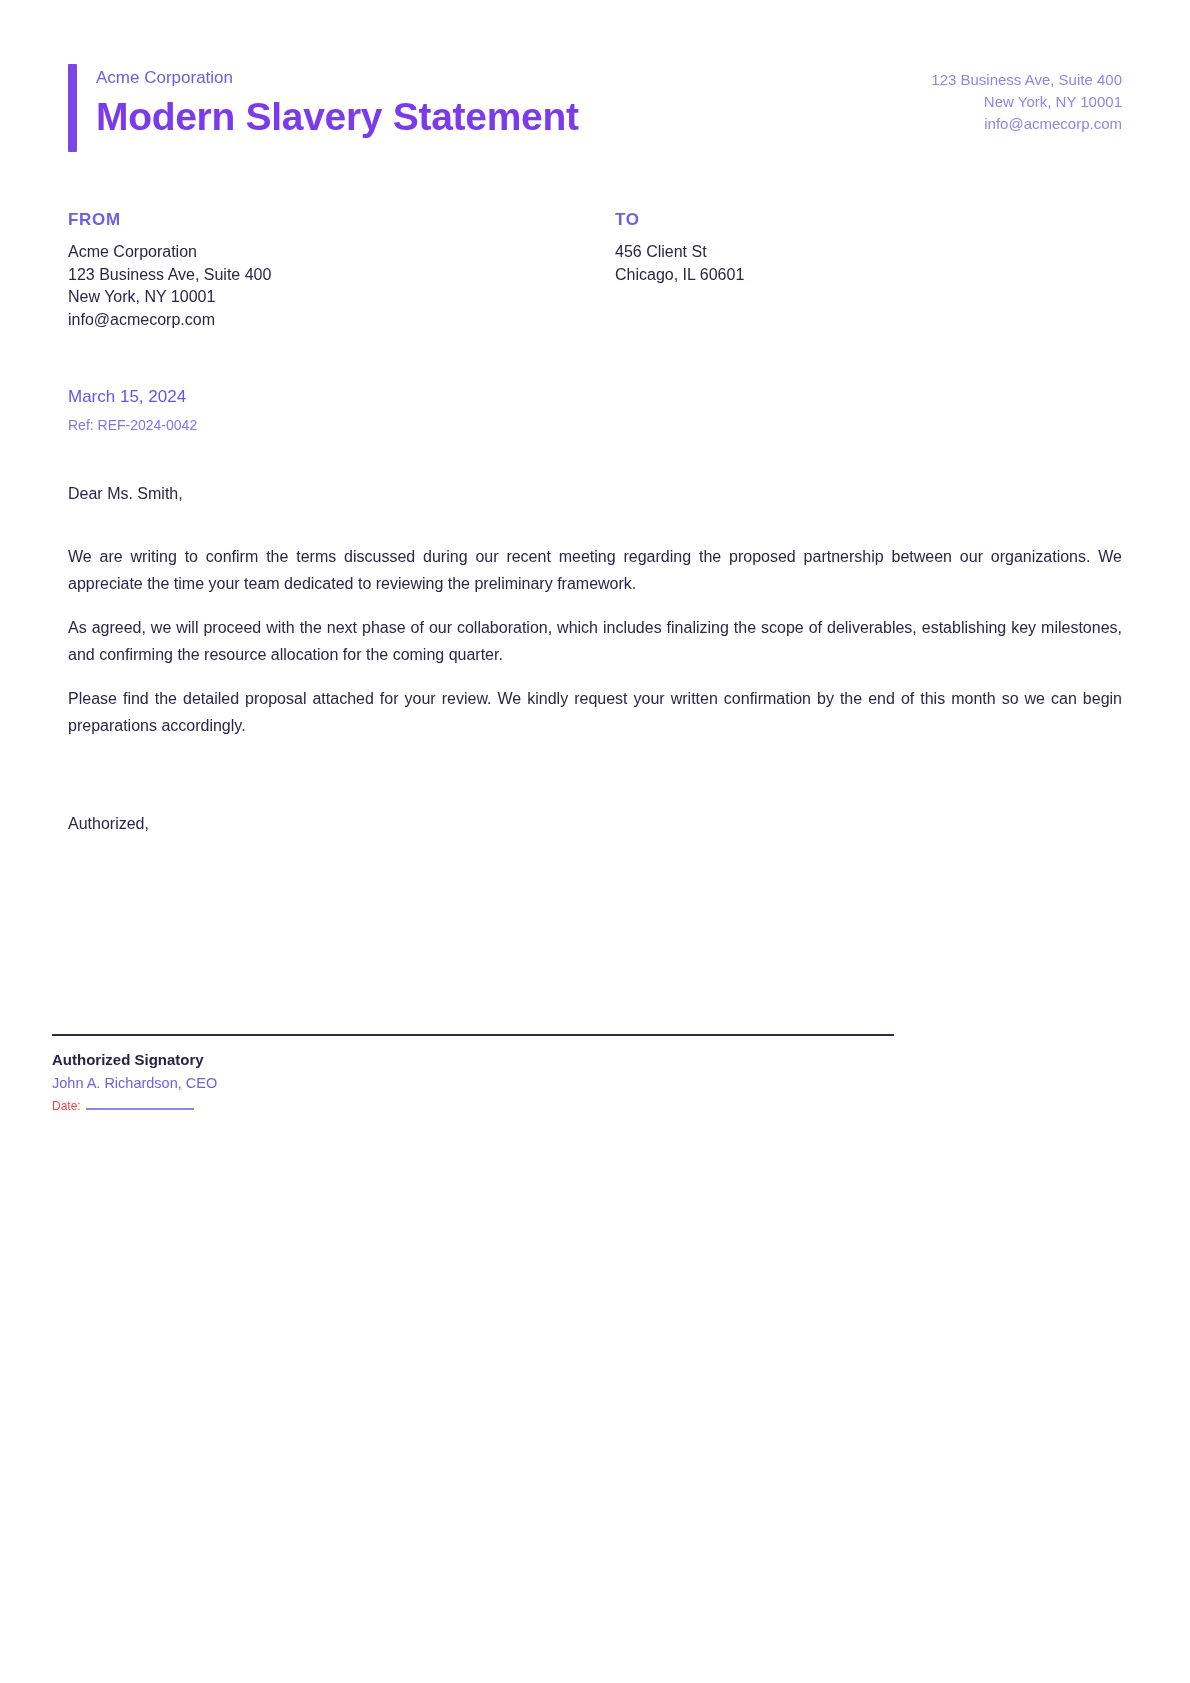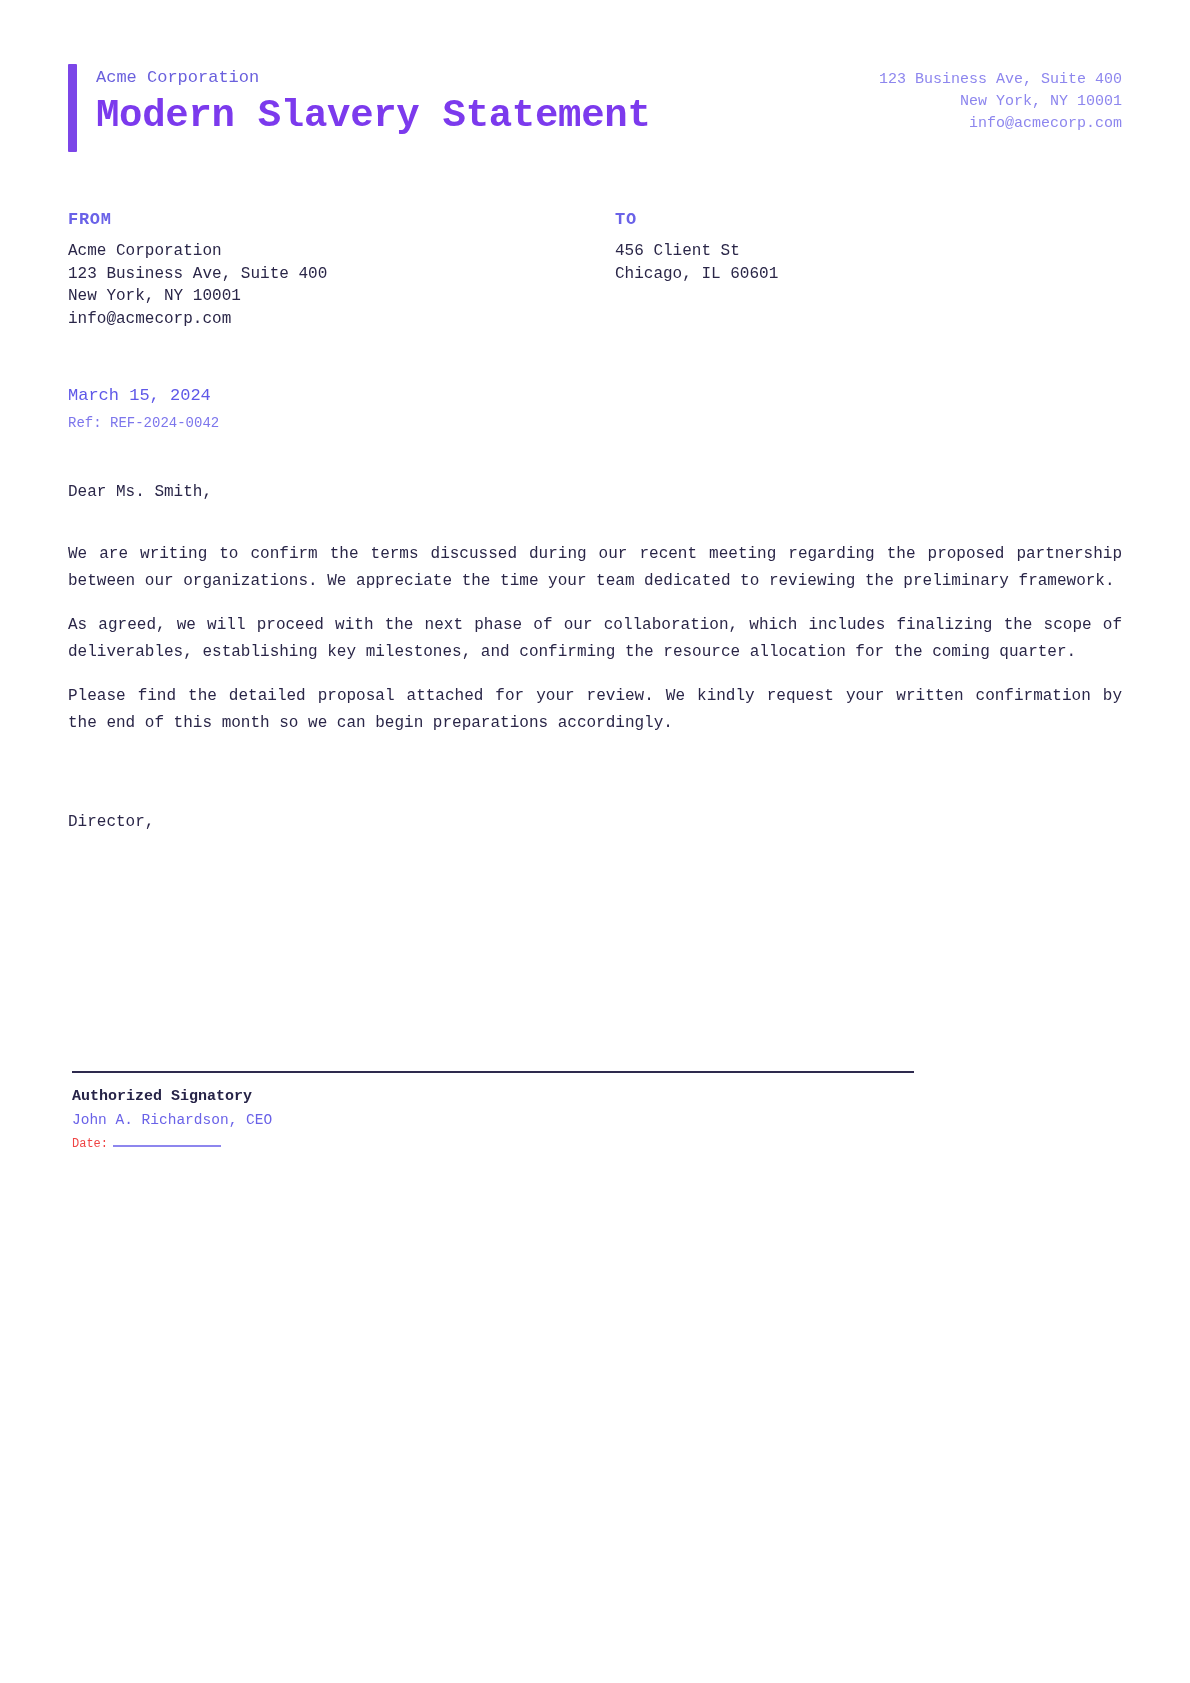--- a/index.html
+++ b/index.html
@@ -3,21 +3,21 @@
 <meta charset="utf-8">
 <style>
   * { margin: 0; padding: 0; box-sizing: border-box; }
   html, body { background: #ffffff; }
   .page {
     position: relative;
     width: 1190px;
     height: 1256px;
     margin: 0 auto;
     background: #ffffff;
-    font-family: Liberation Mono, monospace;
+    font-family: Liberation Sans, sans-serif;
     color: #2a2648;
     overflow: hidden;
   }
   .content { padding: 64px 68px 0 68px; }
 
   
   .header { display: flex; justify-content: space-between; align-items: flex-start; }
   .brand-row { display: flex; gap: 19px; }
   .accent-bar { width: 9px; min-height: 88px; background: #7c46e8; border-radius: 1px; }
   .company-name { font-size: 17px; color: #6a60dd; padding-top: 4px; }
@@ -44,26 +44,25 @@
     text-align: justify;
     hyphens: auto;
     -webkit-hyphens: auto;
     margin-bottom: 17px;
   }
   .closing { margin-top: 76px; font-size: 16px; }
 
   
   .signature {
     position: absolute;
-    left: 72px;
+    left: 52px;
     top: 1034px;
     width: 842px;
     border-top: 2px solid #2e2a4e;
     padding-top: 15px;
-    margin-top: 37px;
   }
   .sig-heading { font-size: 15px; font-weight: bold; color: #262347; }
   .sig-name { font-size: 14.5px; color: #6a62e8; margin-top: 7px; }
   .sig-date { font-size: 12px; color: #ef4444; margin-top: 7px; }
   .sig-date-line {
     display: inline-block;
     width: 108px;
     border-bottom: 2px solid #8d86ee;
     height: 12px;
     margin-left: 5px;
@@ -129,21 +128,21 @@
     </div>
 
     <div class="salutation">Dear Ms. Smith,</div>
 
     <div class="body-paragraphs">
       <p>We are writing to confirm the terms discussed during our recent meeting regarding the proposed partnership between our organizations. We appreciate the time your team dedicated to reviewing the preliminary framework.</p>
       <p>As agreed, we will proceed with the next phase of our collaboration, which includes finalizing the scope of deliverables, establishing key milestones, and confirming the resource allocation for the coming quarter.</p>
       <p>Please find the detailed proposal attached for your review. We kindly request your written confirmation by the end of this month so we can begin preparations accordingly.</p>
     </div>
 
-    <div class="closing">Director,</div>
+    <div class="closing">Authorized,</div>
 
   </div>
 
   <div class="signature">
     <div class="sig-heading">Authorized Signatory</div>
     <div class="sig-name">John A. Richardson, CEO</div>
     <div class="sig-date">
       <span>Date:</span><span class="sig-date-line"></span>
     </div>
   </div>

